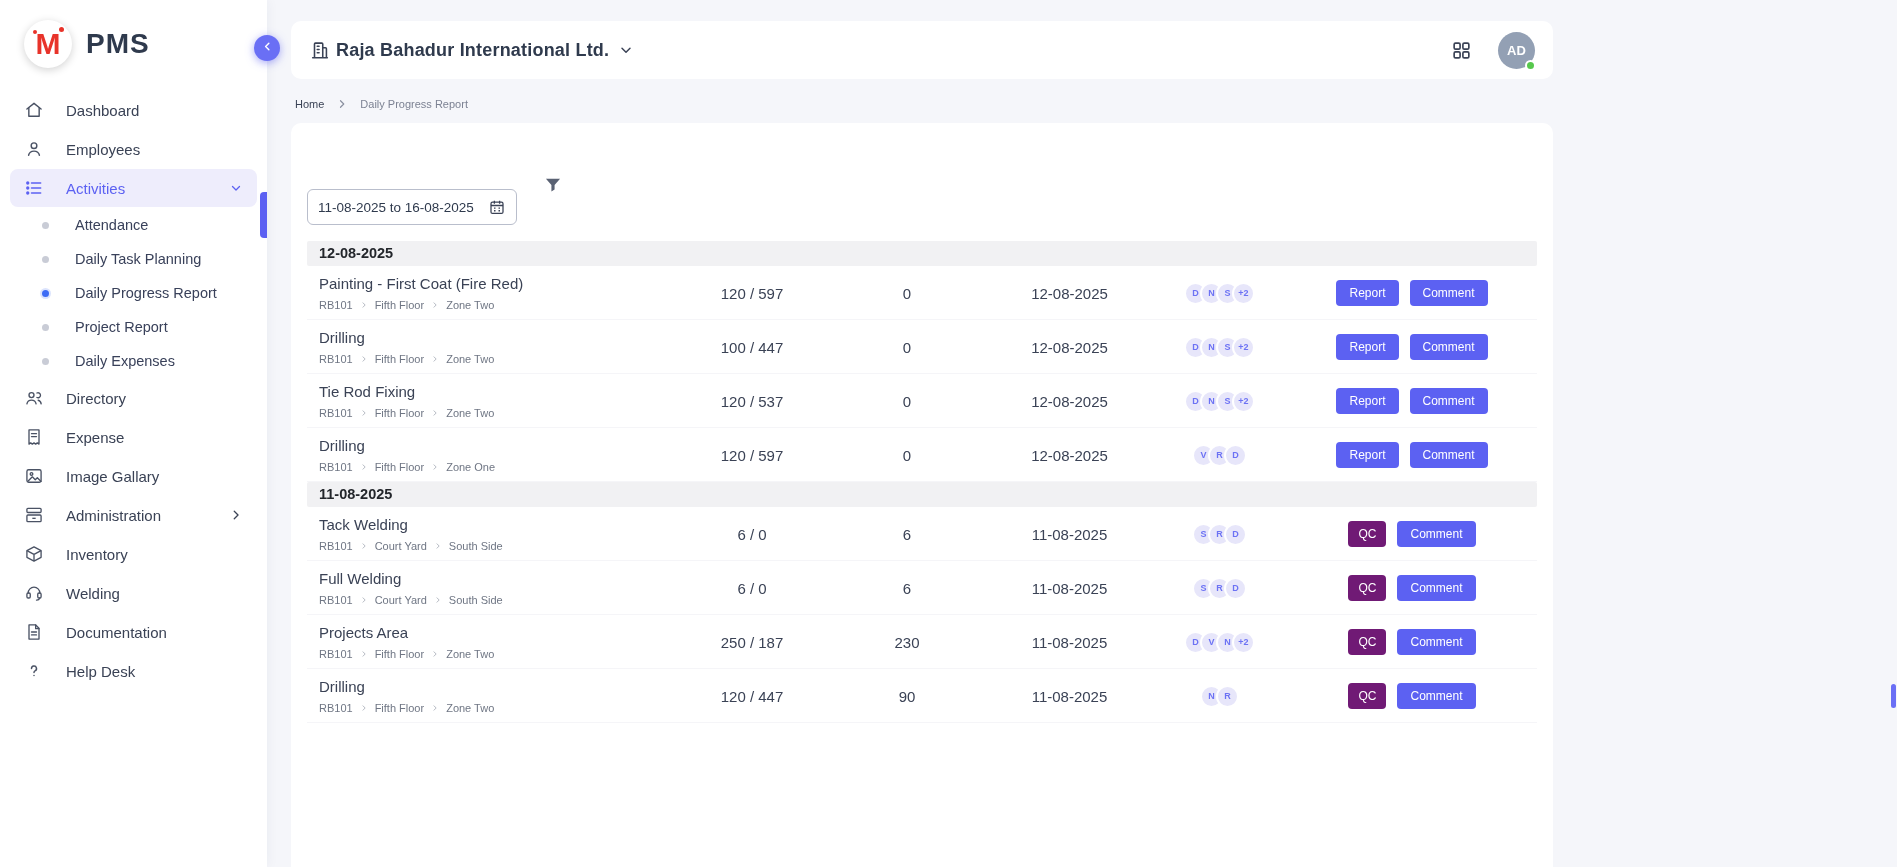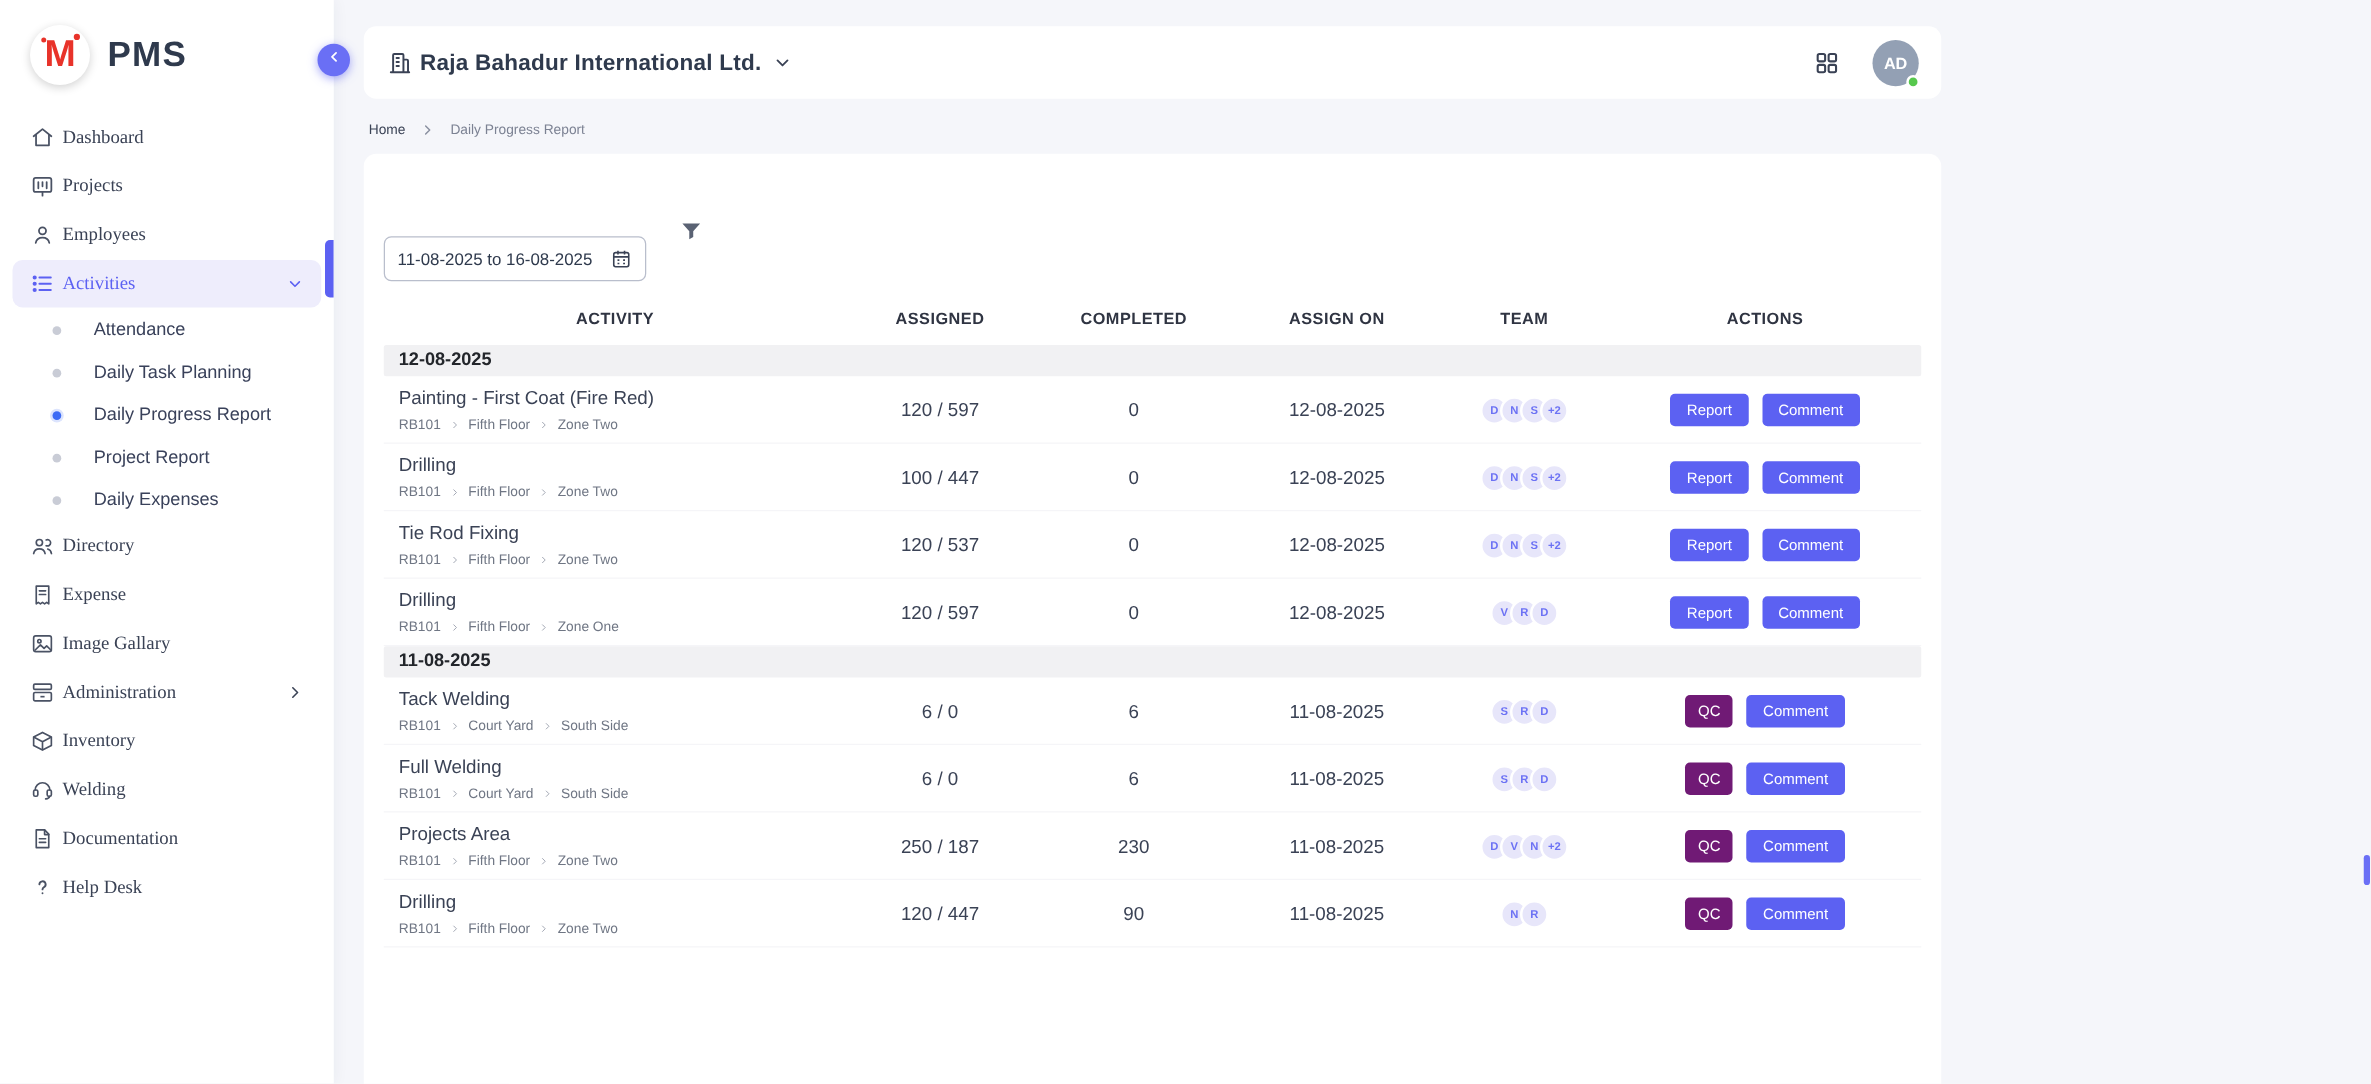--- a/index.html
+++ b/index.html
@@ -17,22 +17,22 @@
   .logo-badge::after { content:""; position:absolute; top:7px; right:8px; width:5px; height:5px;
     border-radius:50%; background:#E8332A; }
   .logo-badge::before { content:""; position:absolute; top:10px; left:9px; width:4px; height:4px;
     border-radius:50%; background:#E8332A; }
   .logo-text { font-size:28px; font-weight:bold; color:#2F3A4D; letter-spacing:1px; }
   .collapse-btn { position:absolute; left:254px; top:35px; width:26px; height:26px; border-radius:50%;
     background:#6A6FF5; color:#fff; display:flex; align-items:center; justify-content:center;
     box-shadow:0 2px 8px rgba(92,97,242,.55); z-index:6; cursor:pointer; }
   .collapse-btn svg { width:13px; height:13px; }
   .nav { padding:6px 0 10px; }
-  .nav-item { display:flex; align-items:center; gap:6px; padding:9px 14px; margin:1px 10px;
-    border-radius:8px; color:#3A4255; font-size:15px; cursor:pointer; position:relative;font-family:Liberation Serif, serif; }
+  .nav-item { display:flex; align-items:center; gap:22px; padding:9px 14px; margin:1px 10px;
+    border-radius:8px; color:#3A4255; font-size:15px; cursor:pointer; position:relative; }
   .nav-item .icon { width:20px; height:20px; color:#4A5264; flex-shrink:0; }
   .nav-item .icon svg { width:20px; height:20px; display:block; }
   .nav-item.active { background:#EEEDFC; color:#5C61F2; }
   .nav-item.active .icon { color:#5C61F2; }
   .nav-chevron { margin-left:auto; width:14px; height:14px; }
   .nav-chevron svg { width:14px; height:14px; display:block; }
   .active-bar { position:absolute; right:0; top:192px; width:7px; height:46px; background:#5C61F2;
     border-radius:4px 0 0 4px; z-index:5; }
   .sub-item { display:flex; align-items:center; padding:9px 24px 9px 42px; font-size:14.5px;
     color:#39415A; cursor:pointer; }
@@ -118,29 +118,20 @@
             <svg viewBox="0 0 24 24" fill="none" stroke="currentColor" stroke-width="1.7" stroke-linecap="round" stroke-linejoin="round">
               <path d="M3.5 10.8 12 4l8.5 6.8"></path>
               <path d="M5.8 9.5v10h12.4v-10"></path>
             </svg>
           </span>
           <span>Dashboard</span>
         </div>
         <div class="nav-item">
           <span class="icon">
             <svg viewBox="0 0 24 24" fill="none" stroke="currentColor" stroke-width="1.7" stroke-linecap="round">
-              <rect x="3.5" y="4" width="17" height="13.5" rx="2"></rect>
-              <path d="M8 8v6M12 8v4M16 8v6M12 17.5V21"></path>
-            </svg>
-          </span>
-          <span>Projects</span>
-        </div>
-        <div class="nav-item">
-          <span class="icon">
-            <svg viewBox="0 0 24 24" fill="none" stroke="currentColor" stroke-width="1.7" stroke-linecap="round">
               <circle cx="12" cy="8" r="3.4"></circle>
               <path d="M5.5 19.5c.7-3.4 3.4-5 6.5-5s5.8 1.6 6.5 5"></path>
             </svg>
           </span>
           <span>Employees</span>
         </div>
         <div class="nav-item active">
           <span class="icon">
             <svg viewBox="0 0 24 24" fill="none" stroke="currentColor" stroke-width="1.8" stroke-linecap="round">
               <path d="M9 6h11M9 12h11M9 18h11"></path>
@@ -324,28 +315,20 @@
                 </svg>
             </span>
           </div>
           <span class="funnel">
             <svg viewBox="0 0 24 24" fill="currentColor">
                 <path d="M3.5 4.5h17l-6.6 7.6v5.4l-3.8 2.2v-7.6z"></path>
               </svg>
           </span>
         </div>
 
-        <div class="t-head">
-            <div>ACTIVITY</div>
-            <div>ASSIGNED</div>
-            <div>COMPLETED</div>
-            <div>ASSIGN ON</div>
-            <div>TEAM</div>
-            <div>ACTIONS</div>
-          </div>
         <div id="table-body">
             <div class="group-row">12-08-2025</div>
             <div class="t-row">
               <div class="activity-cell">
          <div class="activity-name">Painting - First Coat (Fire Red)</div>
          <div class="activity-path">
                   <span>RB101</span>
                   <span class="p-sep">
                     <svg viewBox="0 0 24 24" fill="none" stroke="currentColor" stroke-width="2.2" stroke-linecap="round" stroke-linejoin="round">
                       <path d="M9 5.5 15.5 12 9 18.5"></path>

